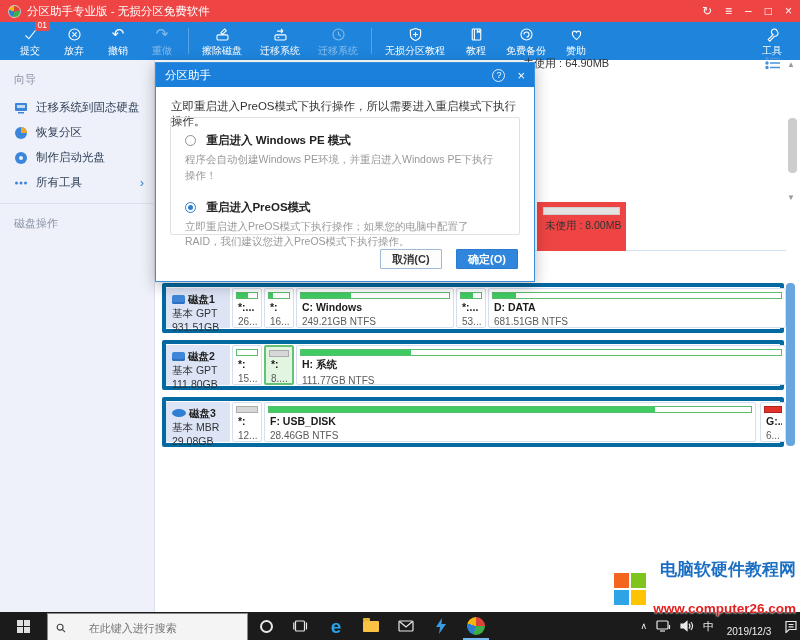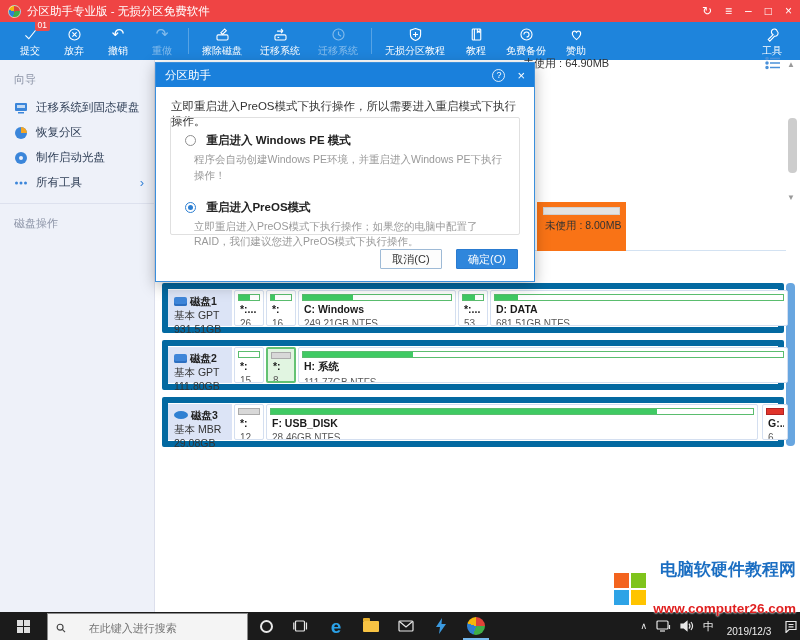--- a/index.html
+++ b/index.html
@@ -31,27 +31,27 @@
   .sb-chev { position:absolute; right:10px; color:#3b86da; font-size:13px; }
   .sb-div { border-top:1px solid #dde1ee; margin:8px 0 0 0; }
 
   
   .unused-top { position:absolute; left:523px; top:56px; font-size:11px; color:#333; }
   .list-icon { position:absolute; left:765px; top:56px; }
   .sb-up { position:absolute; left:787px; top:60px; font-size:8px; color:#9a9a9a; }
   .sb-dn { position:absolute; left:787px; top:193px; font-size:8px; color:#9a9a9a; }
   .sb-thumb { position:absolute; left:788px; top:118px; width:9px; height:55px; background:#cdcdcd; border-radius:4px; }
   .panel-line { position:absolute; left:158px; top:250px; width:628px; height:1px; background:#d3e2f2; }
-  .gray-block { position:absolute; left:537px; top:202px; width:89px; height:49px; background:#f97316; }
+  .gray-block { position:absolute; left:537px; top:202px; width:89px; height:49px; background:#ef4444; }
   .gb-bar { margin:5px 6px 4px 6px; height:8px; background:#e3e3e3; border:1px solid #d0d0d0; }
   .gb-txt { font-size:10.5px; color:#333; padding-left:8px; }
   .rows-scroll { position:absolute; left:786px; top:283px; width:9px; height:163px; background:#68a6e0; border-radius:4px; }
 
   
-  .disk-row { position:absolute; left:162px; width:622px; height:50px; background:#fff; border:6px solid #0369a1; border-radius:2px; }
+  .disk-row { position:absolute; left:162px; width:622px; height:50px; background:#fff; border:4px solid #0369a1; border-radius:2px; }
   .dcell { position:absolute; top:1px; bottom:1px; }
   .dlabel { background:#dce4f6; padding:4px 0 0 6px; font-size:10.5px; color:#333; line-height:1.35; }
   .dname { font-weight:bold; font-size:10.5px; color:#222; display:flex; align-items:center; gap:3px; white-space:nowrap; }
   .hdd-ic { width:13px; height:9px; background:#3f86d9; border-radius:2px; box-shadow:inset 0 -2px 0 #2d6fc0; }
   .usb-ic { width:14px; height:8px; background:#2f80d2; border-radius:50%; }
   .pcell { background:#fff; border:1px solid #d4dff0; border-radius:2px; padding:12px 3px 0 5px; overflow:hidden; }
   .pcell.selected { background:#e1f5e1; border:2px solid #63c273; padding-top:11px; }
   .pbar { position:absolute; top:3px; left:3px; right:3px; height:7px; border:1px solid #5abd6e; background:#fff; }
   .pbar .fill { height:100%; background:#3fca63; }
   .pbar.gray { border-color:#ababab; }
@@ -67,23 +67,23 @@
   .dlg-tbtns { margin-left:auto; display:flex; gap:12px; align-items:center; }
   .dlg-help { width:13px; height:13px; border:1px solid rgba(255,255,255,.85); border-radius:50%; font-size:9px; display:flex; align-items:center; justify-content:center; color:#fff; }
   .dlg-close { font-size:13px; color:#fff; }
   .dlg-msg { margin:12px 15px 0 15px; font-size:11.5px; color:#333; }
   .dlg-group { position:absolute; left:14px; right:14px; top:54px; height:118px; border:1px solid #e0e0e0; border-radius:2px; padding:12px 16px 0 14px; }
   .opt { margin-bottom:13px; }
   .radio { display:inline-block; width:11px; height:11px; border:1px solid #8f8f8f; border-radius:50%; position:relative; vertical-align:-2px; background:#fff; }
   .radio.sel { border-color:#2d7fd2; }
   .radio.sel::after { content:""; position:absolute; left:2px; top:2px; right:2px; bottom:2px; border-radius:50%; background:#2d7fd2; }
   .opt-title { font-size:11.5px; font-weight:bold; color:#222; margin-left:6px; }
-  .opt-desc { font-size:10.5px; color:#999; margin:4px 0 0 9px; line-height:1.5; }
+  .opt-desc { font-size:10.5px; color:#999; margin:4px 0 0 0; line-height:1.5; }
   .dlg-btns { position:absolute; right:16px; bottom:12px; display:flex; gap:14px; }
-  .btn { min-width:62px; height:20px; display:flex; align-items:center; justify-content:center; font-size:11px; background:#fdfdfd; border:1px solid #9ebad6; color:#333; border-radius:1px; }
+  .btn { min-width:62px; height:20px; display:flex; align-items:center; justify-content:center; font-size:11px; background:#fdfdfd; border:1px solid #9ebad6; color:#333; border-radius:1px;font-weight:bold; }
   .btn.primary { background:#2f86dc; border-color:#2a7bd0; color:#fff; }
 
   
   .watermark { position:absolute; right:4px; bottom:24px; display:flex; gap:7px; align-items:center; z-index:60; }
   .wm-logo { display:grid; grid-template-columns:15px 15px; grid-template-rows:15px 15px; gap:2px; margin-top:3px; }
   .wm-logo i { display:block; }
   .wm-text { text-align:right; }
   .wm-site { font-size:17px; font-weight:bold; color:#1b6ec2; white-space:nowrap; text-shadow:0 0 2px #fff; }
   .wm-url { font-size:13.5px; font-weight:bold; color:#e01f1f; white-space:nowrap; text-shadow:0 0 2px #fff, 0 0 2px #fff;margin-top:20px; }
 

